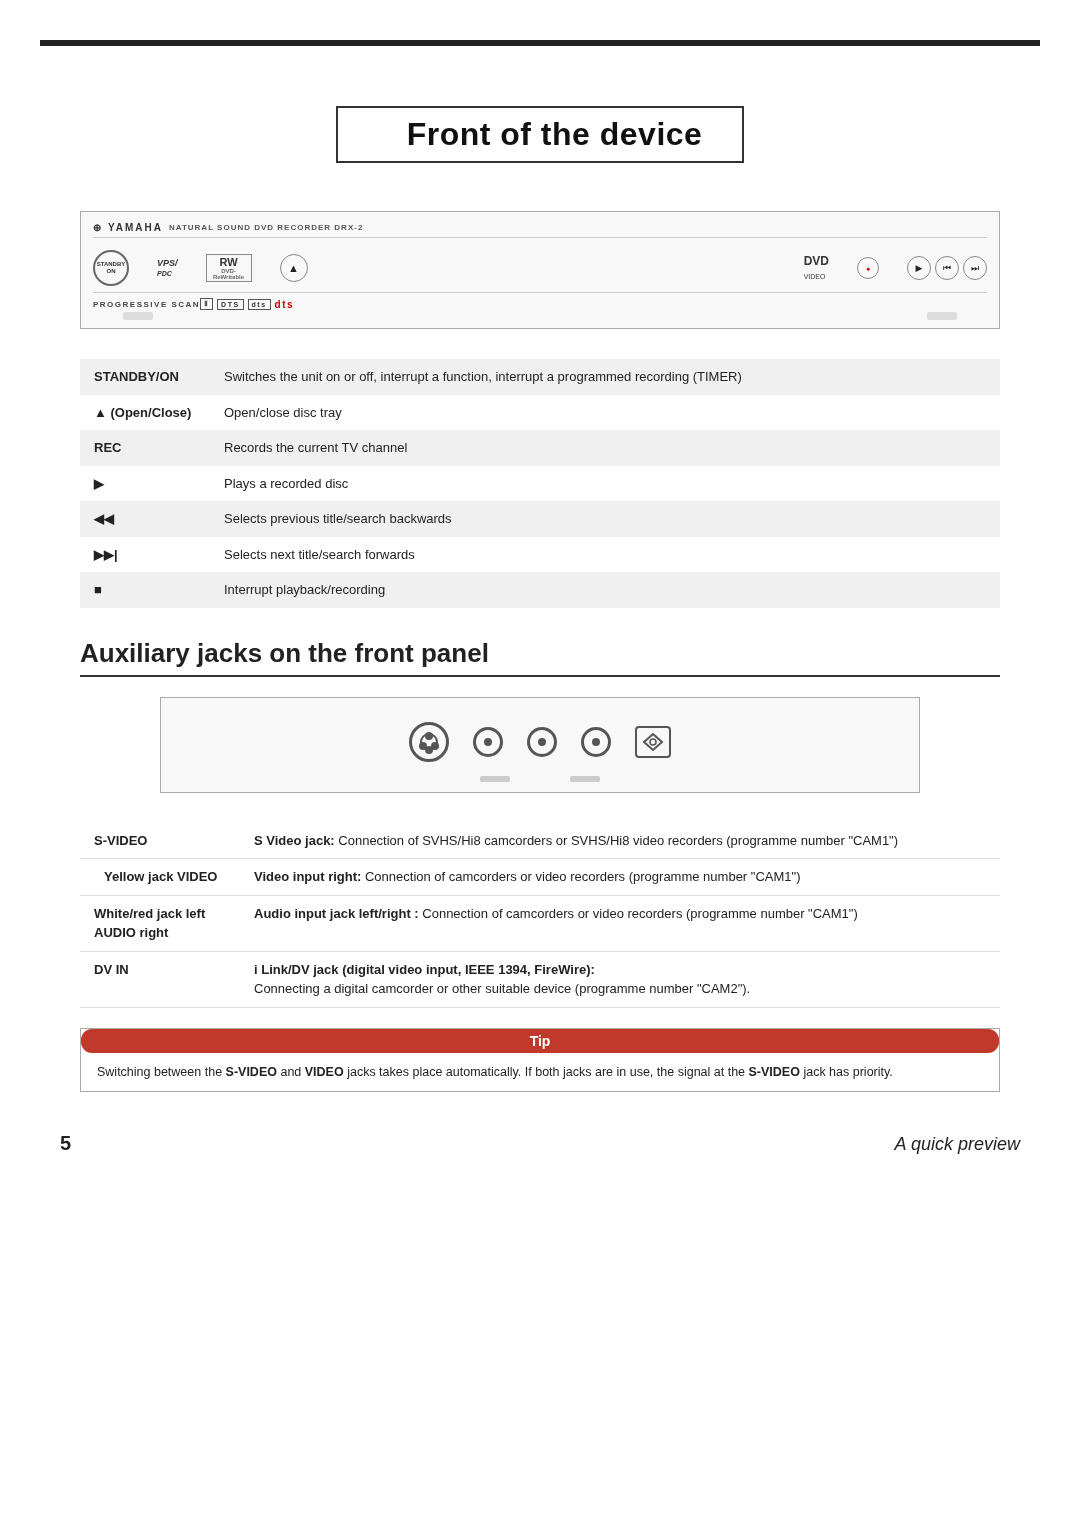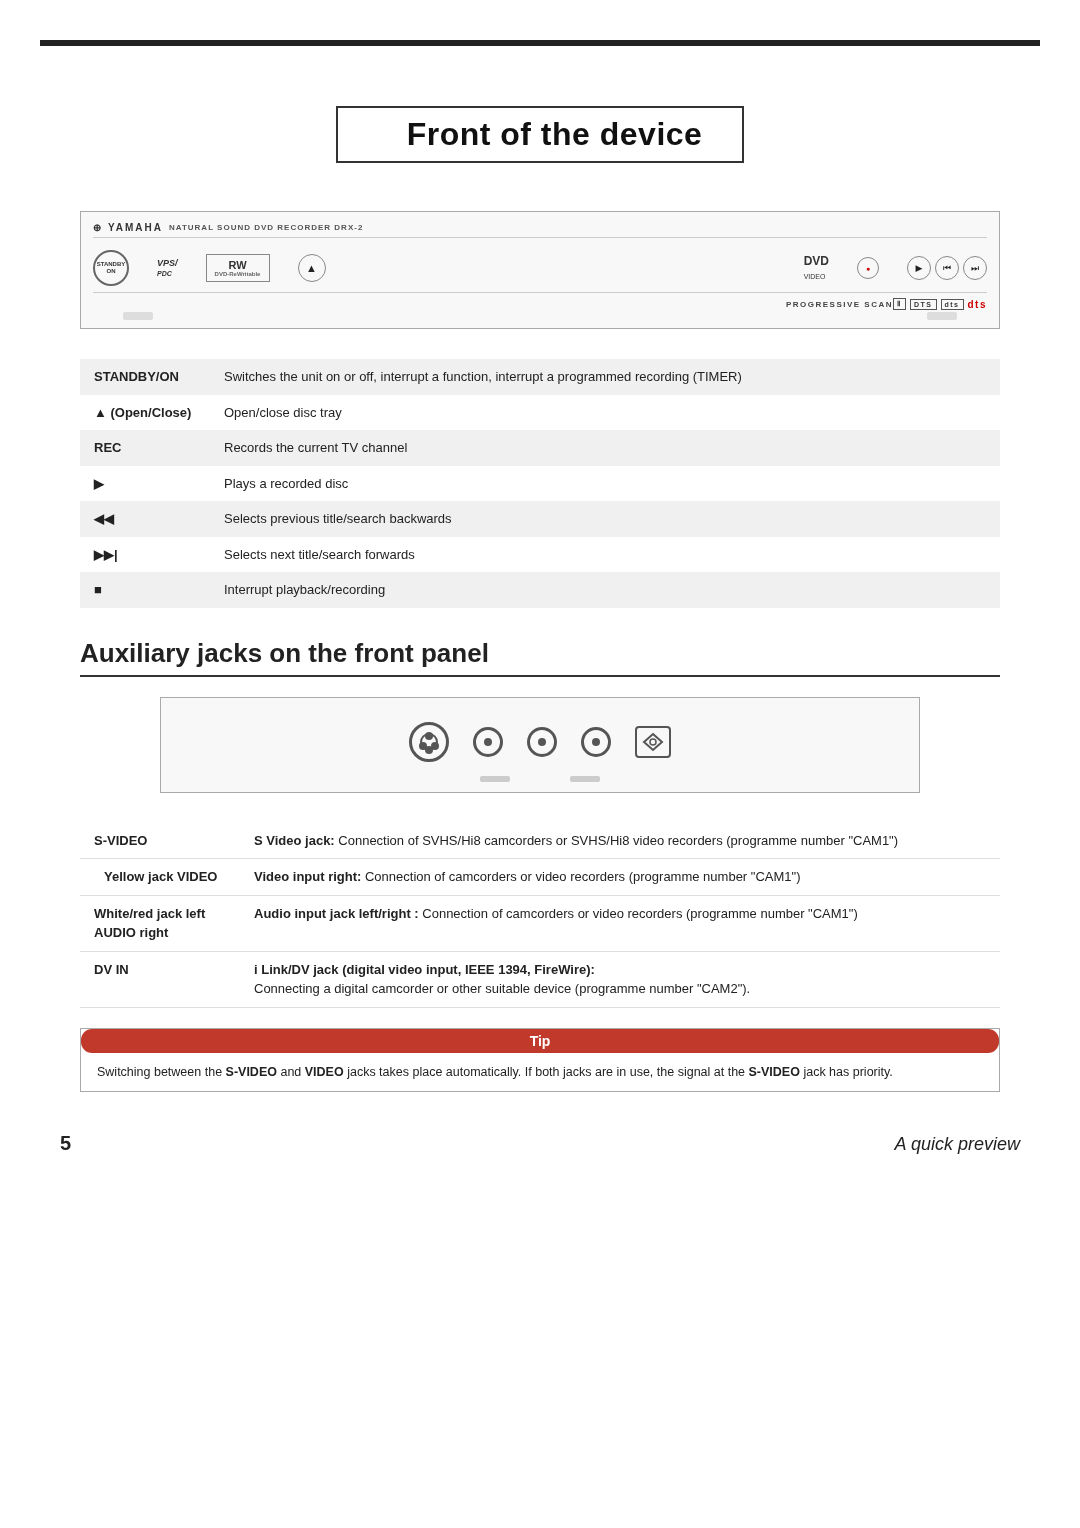--- a/index.html
+++ b/index.html
@@ -97,21 +97,21 @@
     }
     .vps-logo {
       font-size: 9px;
       font-style: italic;
       font-weight: bold;
       color: #333;
       flex-shrink: 0;
     }
     .rw-button {
       border: 1.5px solid #888;
-      width: 64px;
+      width: 46px;
       height: 28px;
       display: flex;
       align-items: center;
       justify-content: center;
       font-size: 10px;
       font-weight: bold;
       color: #333;
       flex-shrink: 0;
     }
     .eject-btn {
@@ -142,21 +142,21 @@
       font-size: 8px;
       flex-shrink: 0;
     }
     .transport-buttons {
       display: flex;
       gap: 4px;
       align-items: center;
     }
     .device-bottom-bar {
       display: flex;
-      justify-content: flex-end;
+      justify-content: flex-start;
       align-items: center;
       padding-top: 5px;
       font-size: 8px;
       letter-spacing: 1.5px;
       color: #444;
       font-weight: bold;
     }
     .dolby-logos {
       font-size: 8px;
       color: #333;

